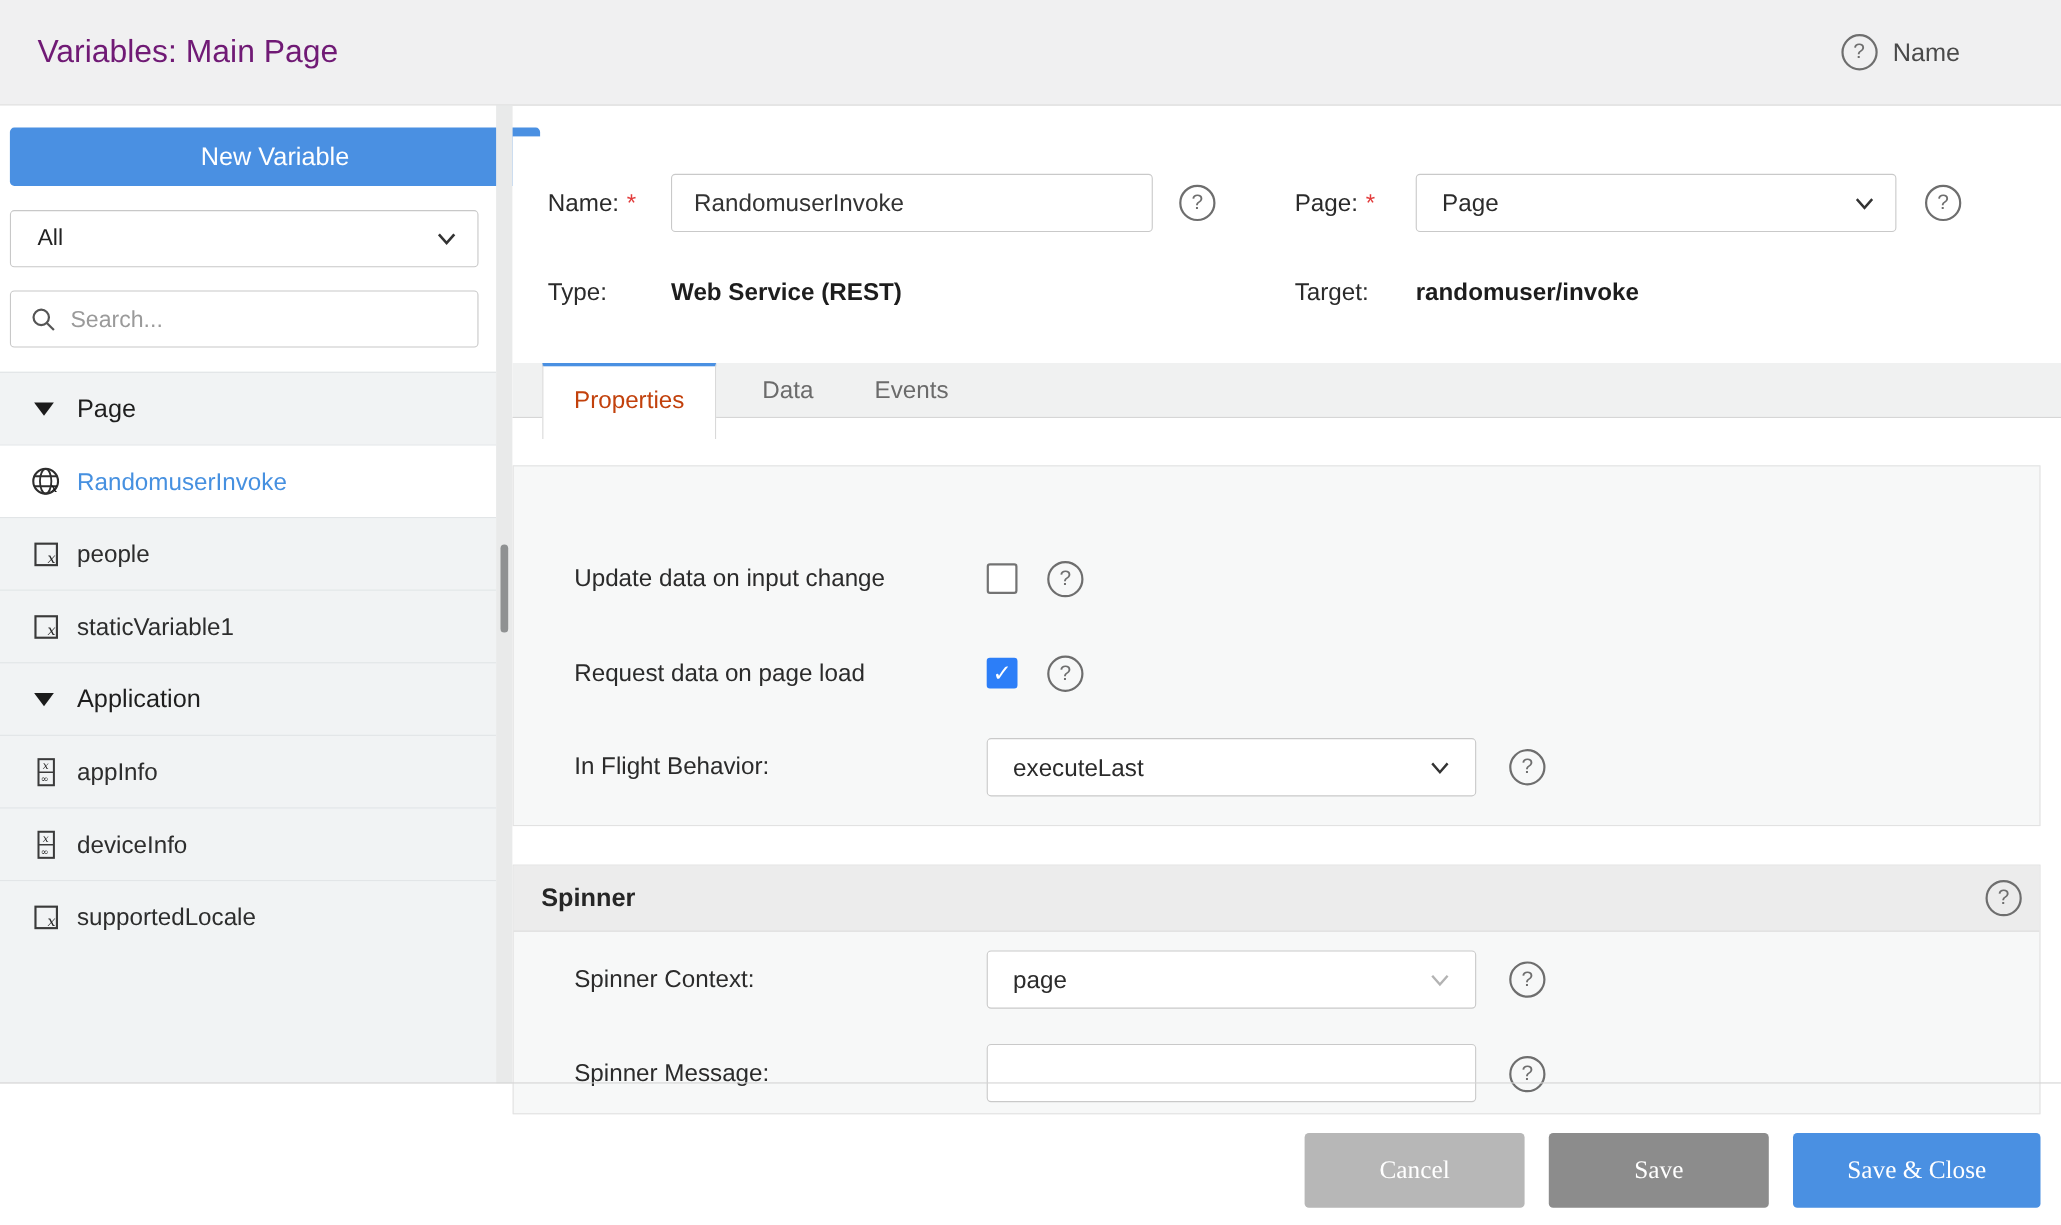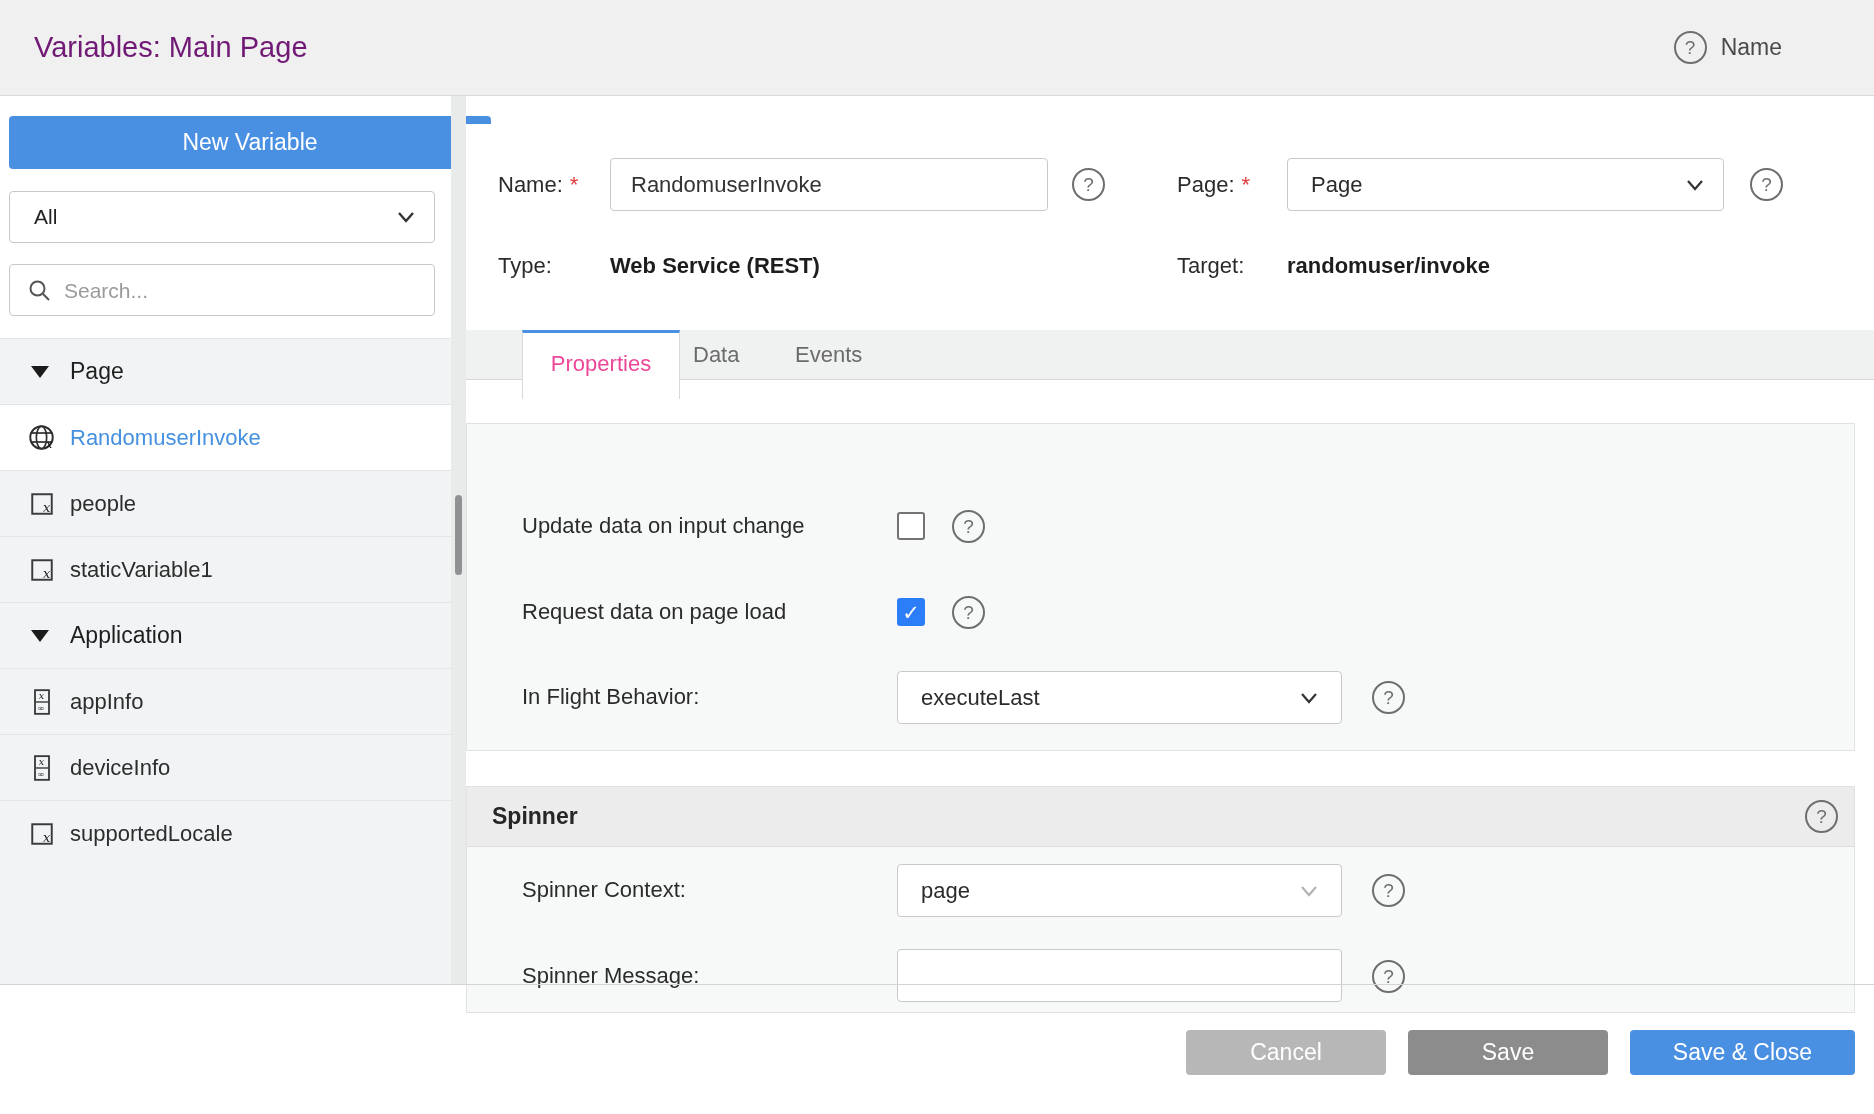--- a/index.html
+++ b/index.html
@@ -40,34 +40,34 @@
   .flabel{position:absolute;font-size:22px;color:#2b2b2b;}
   .req{color:#e23b3b;margin-left:7px;}
   .tinput{position:absolute;height:53px;border:1px solid #c9c9c9;border-radius:4px;box-sizing:border-box;background:#fff;font-size:22px;color:#333;font-family:inherit;padding:0 20px;outline:none;}
   .dselect{position:absolute;height:53px;border:1px solid #c9c9c9;border-radius:4px;box-sizing:border-box;background:#fff;cursor:pointer;}
   .dselect .val{position:absolute;left:23px;top:0;line-height:51px;font-size:22px;color:#2b2b2b;}
   .boldval{position:absolute;font-size:22px;font-weight:bold;color:#1d1d1d;}
   .helpbtn{position:absolute;cursor:pointer;}
   
   .tabstrip{position:absolute;left:0;top:206px;width:1408px;height:50px;background:#f0f1f1;border-bottom:1px solid #d6d6d6;box-sizing:border-box;}
   .tab-inactive{position:absolute;top:0;line-height:50px;font-size:22px;color:#6b6b6b;cursor:pointer;}
-  .tab-active{position:absolute;left:56px;top:206px;width:158px;height:69px;background:#fff;border-top:3px solid #4a90e2;border-left:1px solid #d9d9d9;border-right:1px solid #d9d9d9;box-sizing:border-box;z-index:2;text-align:center;line-height:62px;font-size:22px;color:#ec4899;cursor:pointer;}
+  .tab-active{position:absolute;left:27px;top:206px;width:158px;height:69px;background:#fff;border-top:3px solid #4a90e2;border-left:1px solid #d9d9d9;border-right:1px solid #d9d9d9;box-sizing:border-box;z-index:2;text-align:center;line-height:62px;font-size:22px;color:#c2410c;cursor:pointer;}
   
   .panel{position:absolute;left:0;width:1389px;background:#f7f8f8;border:1px solid #e2e2e2;box-sizing:border-box;}
   .panel .phead{position:relative;background:#ececec;border-bottom:1px solid #dedede;}
   .panel .phead .ptitle{position:absolute;left:25px;top:0;font-size:23px;color:#262626;}
   .panel .phead .helpbtn{right:16px;}
   .rowlabel{position:absolute;left:55px;height:30px;line-height:30px;font-size:22px;color:#2b2b2b;}
   .cb{position:absolute;left:430px;width:28px;height:28px;border:2px solid #737373;border-radius:3px;background:#fff;box-sizing:border-box;cursor:pointer;}
   .cb[data-checked="true"]{background:#2c7ef8;border-color:#2c7ef8;}
   .cb[data-checked="true"]::after{content:"✓";position:absolute;left:0;top:0;width:24px;height:24px;color:#fff;font-size:21px;font-weight:bold;text-align:center;line-height:25px;}
   .light .chev svg polyline{stroke:#b3b3b3;}
   
   .bottomline{position:absolute;left:0;top:984px;width:1874px;height:1px;background:#d4d4d4;}
-  .fbtn{position:absolute;top:1030px;height:45px;border:none;border-radius:4px;color:#fff;font-size:23px;font-family:Liberation Sans, sans-serif;cursor:pointer;}
+  .fbtn{position:absolute;top:1030px;height:68px;border:none;border-radius:4px;color:#fff;font-size:23px;font-family:Liberation Serif, serif;cursor:pointer;}
   .fbtn.cancel{left:1186px;width:200px;background:#b7b7b7;}
   .fbtn.save{left:1408px;width:200px;background:#8c8c8c;}
   .fbtn.saveclose{left:1630px;width:225px;background:#4a90e2;}
 </style>
 </head>
 <body>
 
 <div id="app">
 
   <div class="titlebar">

